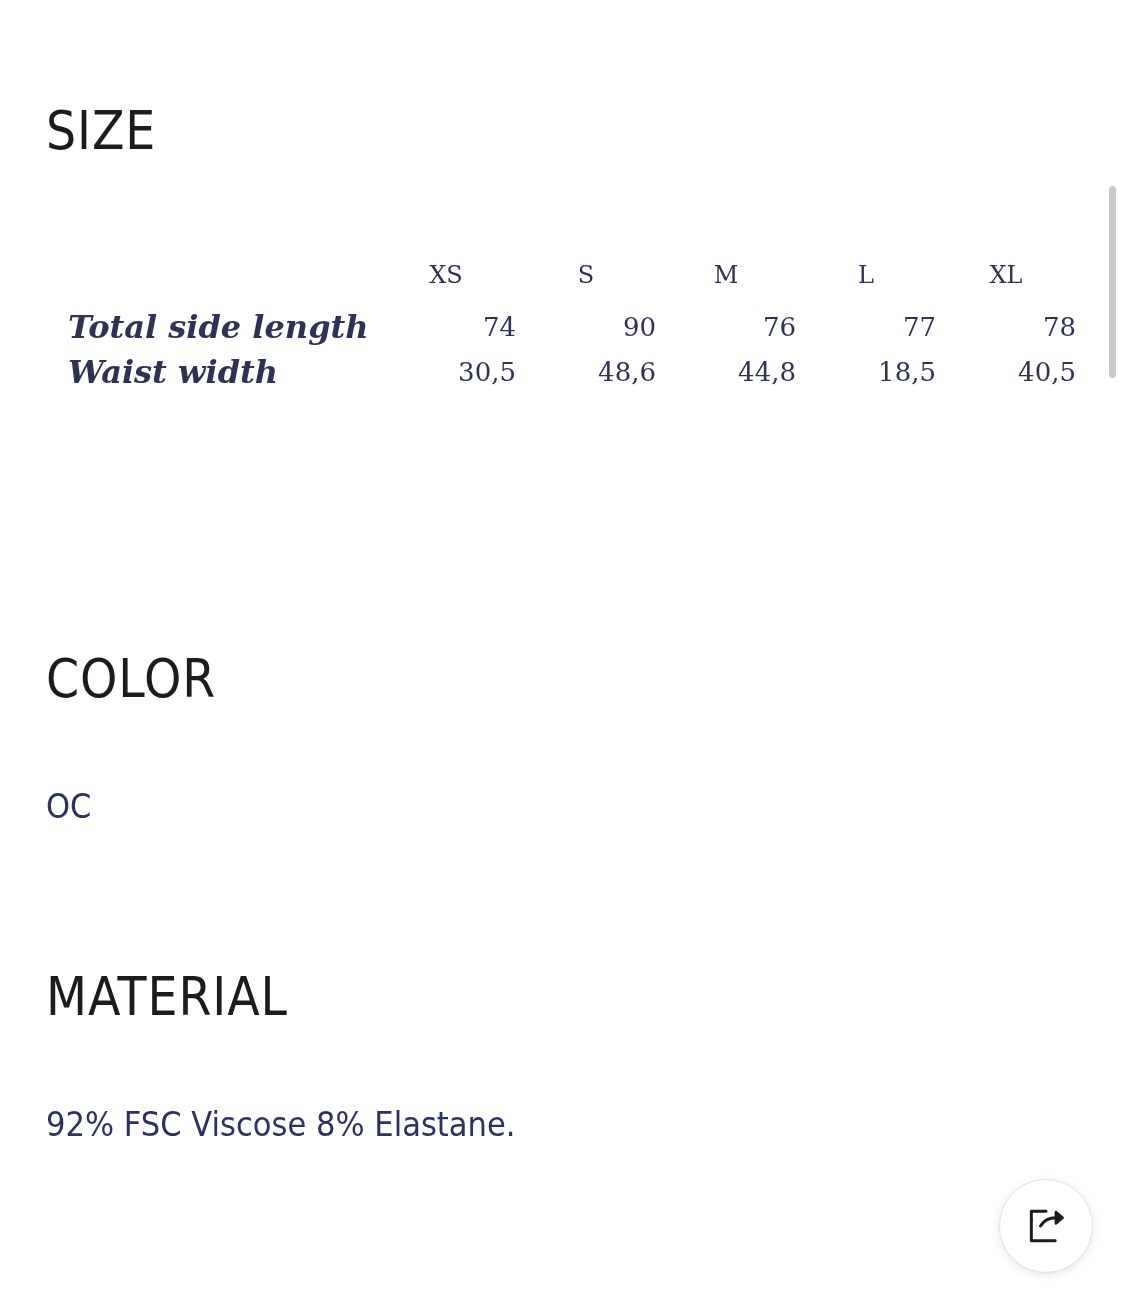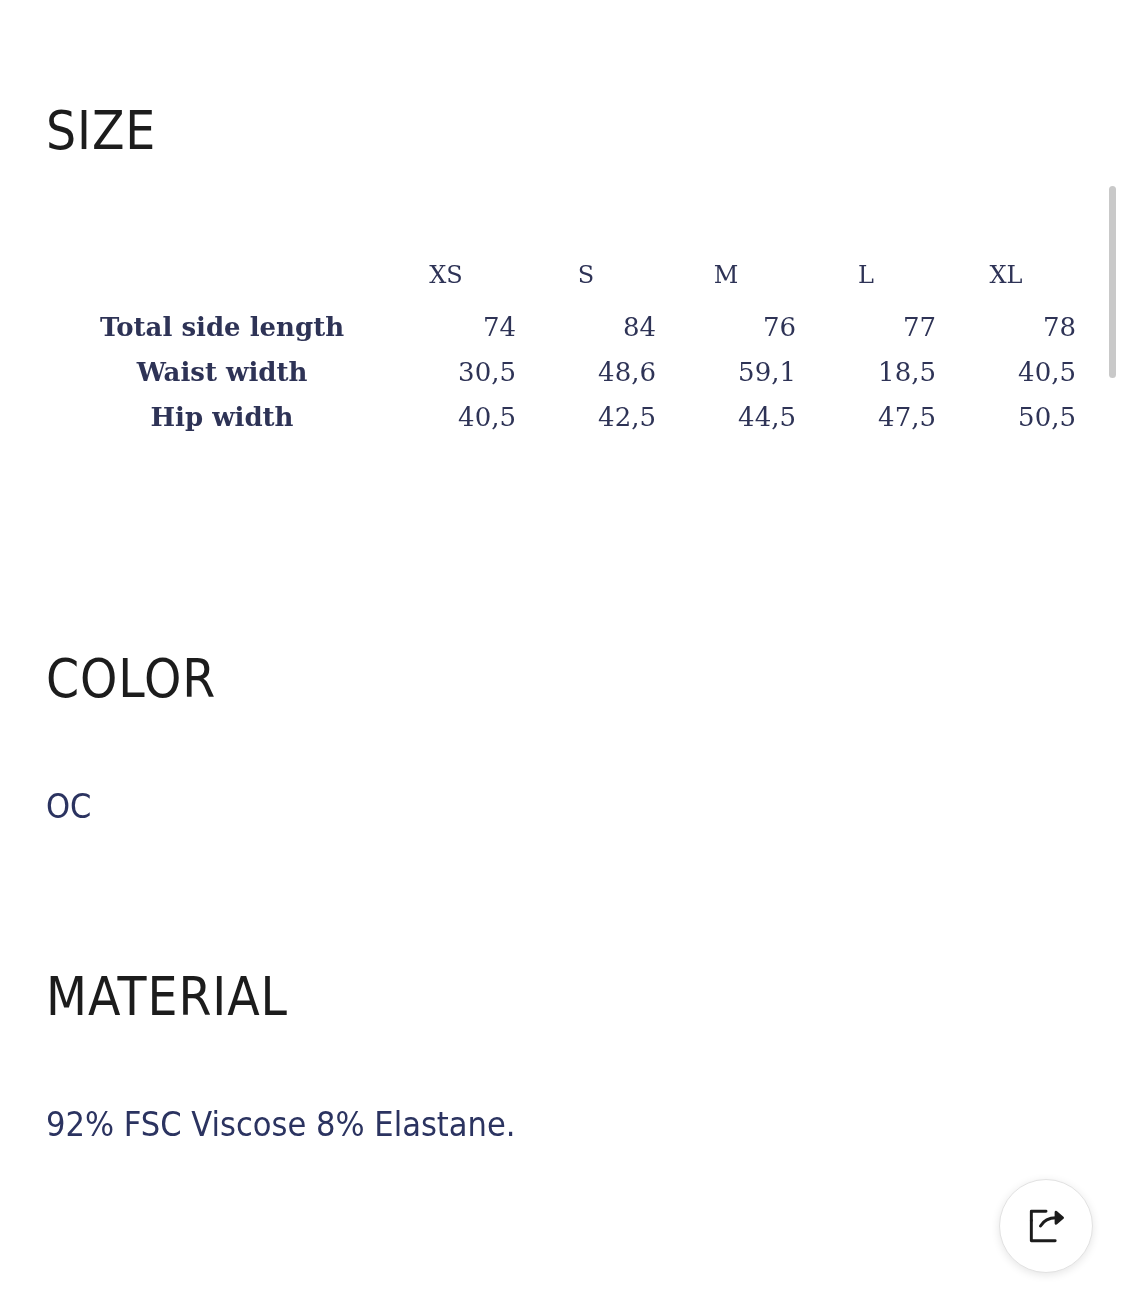--- a/index.html
+++ b/index.html
@@ -62,26 +62,27 @@
     font-size: 24px;
     text-align: center;
   }
   .size-table thead th.row-label-head {
     text-align: left;
   }
   .size-table tbody tr {
     height: 45px;
   }
   .size-table td.row-label {
-    text-align: center;
+    text-align: left;
     font-family: "DejaVu Serif", serif;
     font-weight: 700;
-    font-size: 26px;
+    font-size: 32px;
     padding-left: 22px;
     white-space: nowrap;
+    font-style: italic;
   }
   .size-table td.value {
     text-align: right;
     font-family: "DejaVu Serif", serif;
     font-weight: 400;
     font-size: 26px;
   }
   col.label-col { width: 330px; }
   col.val-col { width: 140px; }
 
@@ -158,40 +159,32 @@
         <th>S</th>
         <th>M</th>
         <th>L</th>
         <th>XL</th>
       </tr>
     </thead>
     <tbody>
       <tr>
         <td class="row-label">Total side length</td>
         <td class="value">74</td>
-        <td class="value">84</td>
+        <td class="value">90</td>
         <td class="value">76</td>
         <td class="value">77</td>
         <td class="value">78</td>
       </tr>
       <tr>
         <td class="row-label">Waist width</td>
         <td class="value">30,5</td>
         <td class="value">48,6</td>
-        <td class="value">59,1</td>
+        <td class="value">44,8</td>
         <td class="value">18,5</td>
         <td class="value">40,5</td>
-      </tr>
-      <tr>
-        <td class="row-label">Hip width</td>
-        <td class="value">40,5</td>
-        <td class="value">42,5</td>
-        <td class="value">44,5</td>
-        <td class="value">47,5</td>
-        <td class="value">50,5</td>
       </tr>
     </tbody>
   </table>
 
   <div class="section-heading" id="color-heading">COLOR</div>
 
   <div class="body-text" id="color-value">OC</div>
 
   <div class="section-heading" id="material-heading">MATERIAL</div>
 

